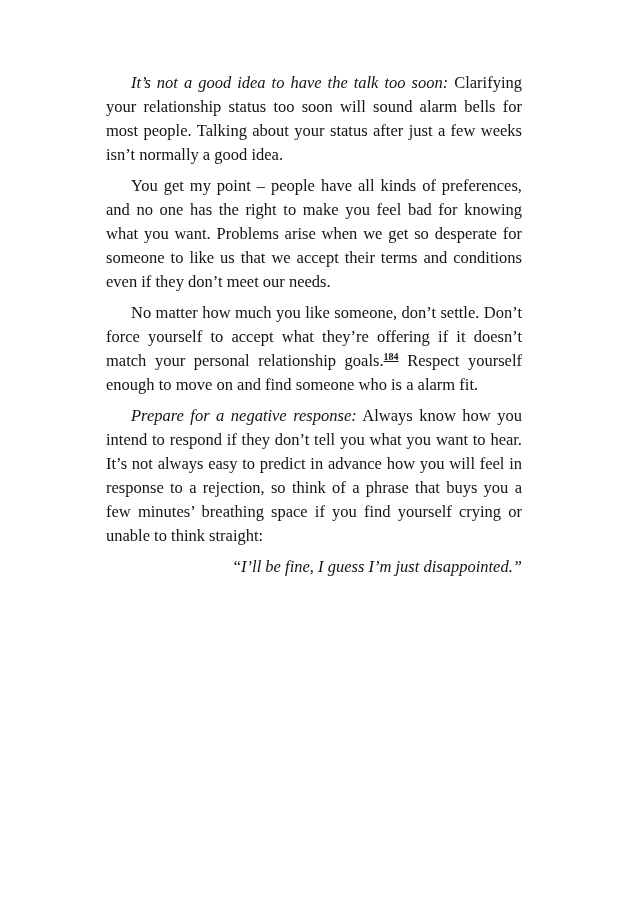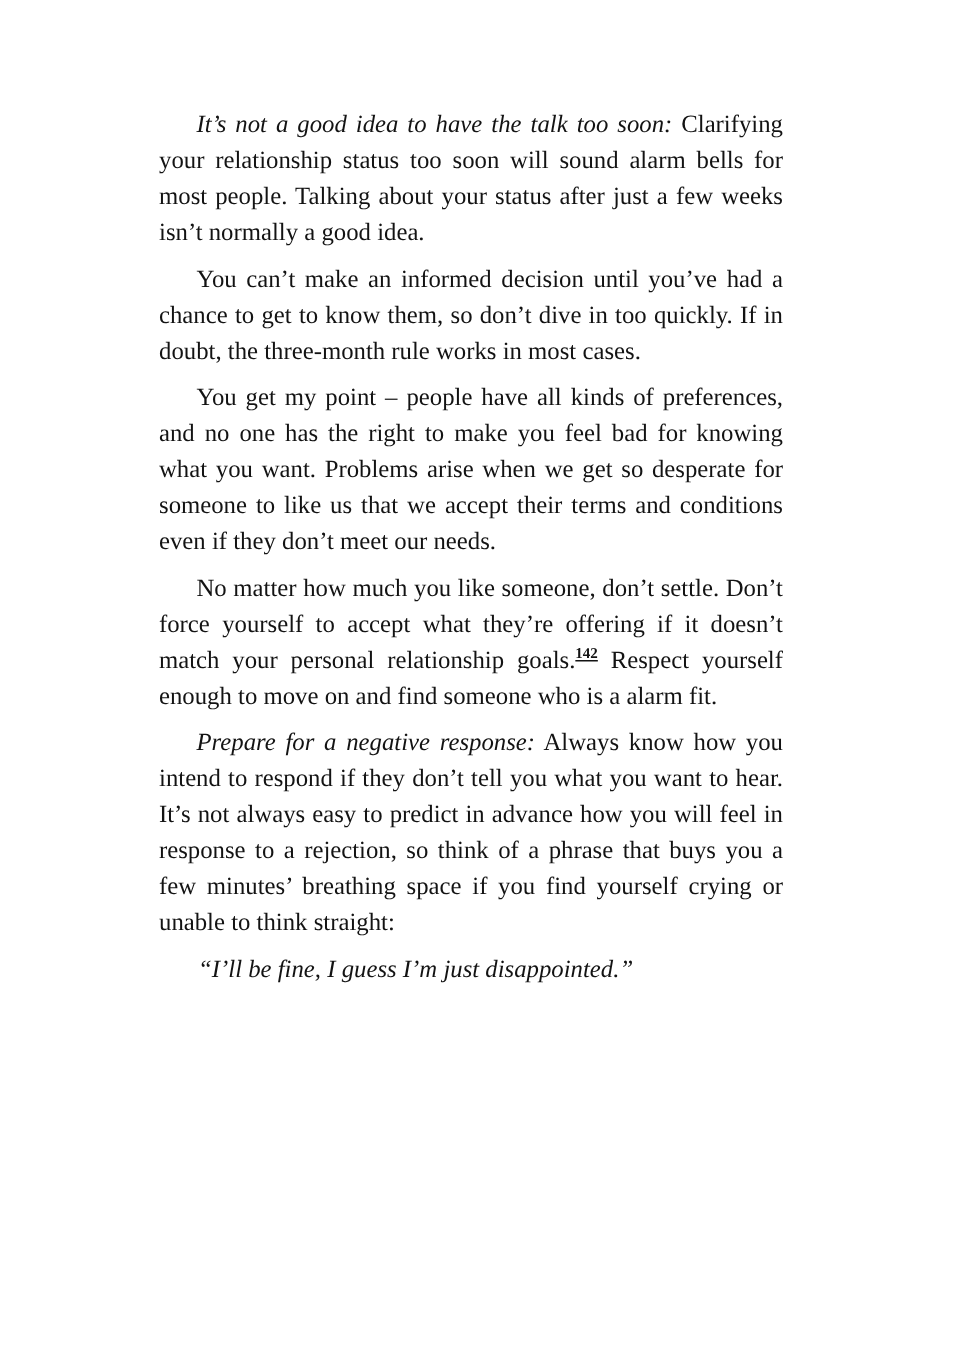--- a/index.html
+++ b/index.html
@@ -25,20 +25,21 @@
     color: #131313;
   }
   p.para {
     margin: 0 0 7px 0;
     text-align: justify;
     text-indent: 25px;
     text-justify: inter-word;
   }
   p.para:last-child {
     margin-bottom: 0;
+    text-align: right;
   }
   .lead {
     font-style: italic;
   }
   p.quote {
     text-align: left;
     text-indent: 26px;
     font-style: italic;
     margin: 3px 0 11px 0;
   }
@@ -52,26 +53,25 @@
   }
 </style>
 </head>
 <body>
 
 <div class="page">
   <div class="content">
 
     <p class="para"><span class="lead">It’s not a good idea to have the talk too soon:</span><span> Clarifying your relationship status too soon will sound alarm bells for most people. Talking about your status after just a few weeks isn’t normally a good idea.</span></p>
 
-    <p class="para"><span>You can’t make an informed decision until you’ve had a chance to get to know them, so don’t dive in too quickly. If in doubt, the three-month rule works in most cases.</span></p>
 
 
     <p class="para"><span>You get my point – people have all kinds of preferences, and no one has the right to make you feel bad for knowing what you want. Problems arise when we get so desperate for someone to like us that we accept their terms and conditions even if they don’t meet our needs.</span></p>
 
-    <p class="para"><span>No matter how much you like someone, don’t settle. Don’t force yourself to accept what they’re offering if it doesn’t match your personal relationship goals.</span><sup class="fnref">142</sup><span> Respect yourself enough to move on and find someone who is a alarm fit.</span></p>
+    <p class="para"><span>No matter how much you like someone, don’t settle. Don’t force yourself to accept what they’re offering if it doesn’t match your personal relationship goals.</span><sup class="fnref">184</sup><span> Respect yourself enough to move on and find someone who is a alarm fit.</span></p>
 
     <p class="para"><span class="lead">Prepare for a negative response:</span><span> Always know how you intend to respond if they don’t tell you what you want to hear. It’s not always easy to predict in advance how you will feel in response to a rejection, so think of a phrase that buys you a few minutes’ breathing space if you find yourself crying or unable to think straight:</span></p>
 
 
     <p class="para quote"><span>“I’ll be fine, I guess I’m just disappointed.”</span></p>
 
   </div>
 </div>
 
 </body></html>

